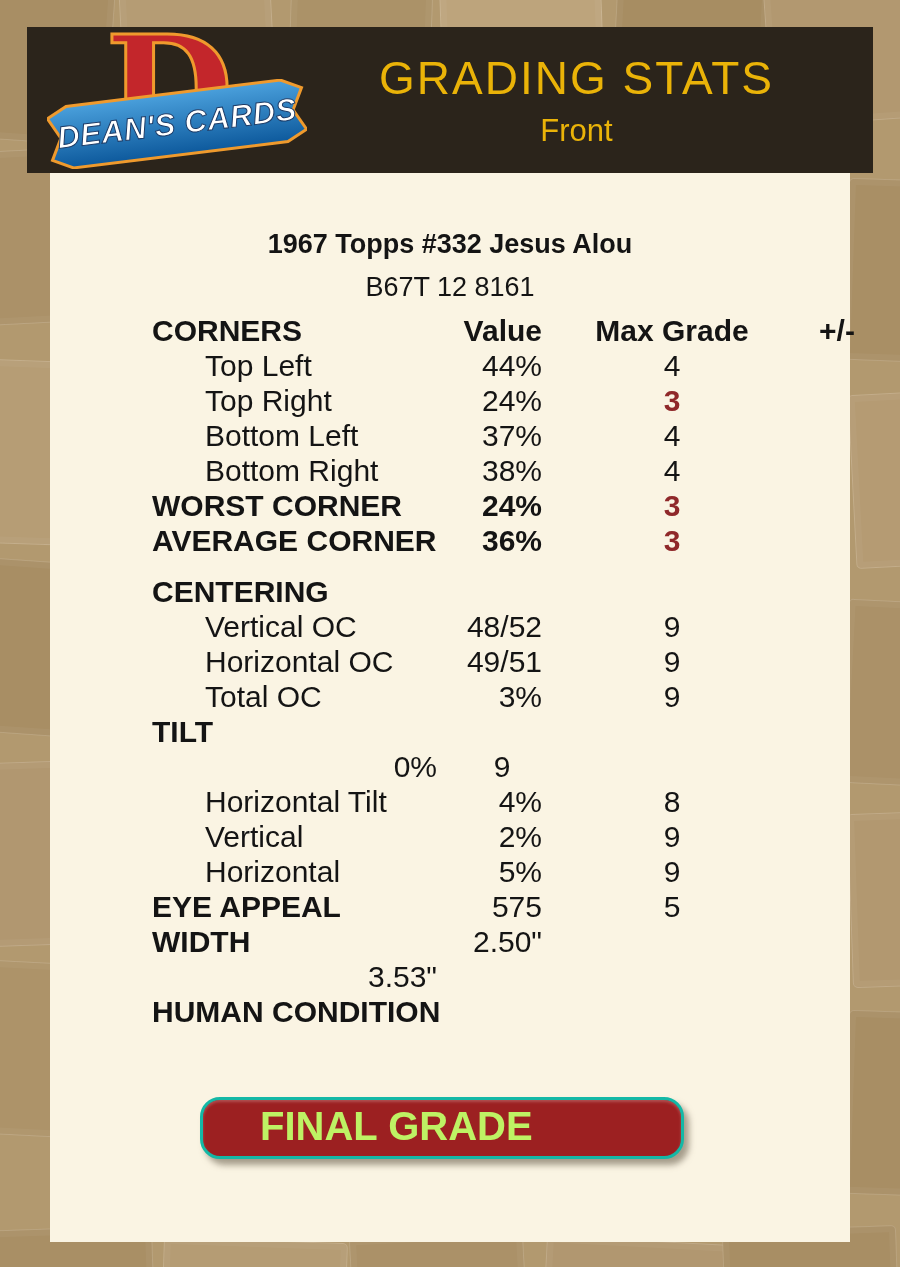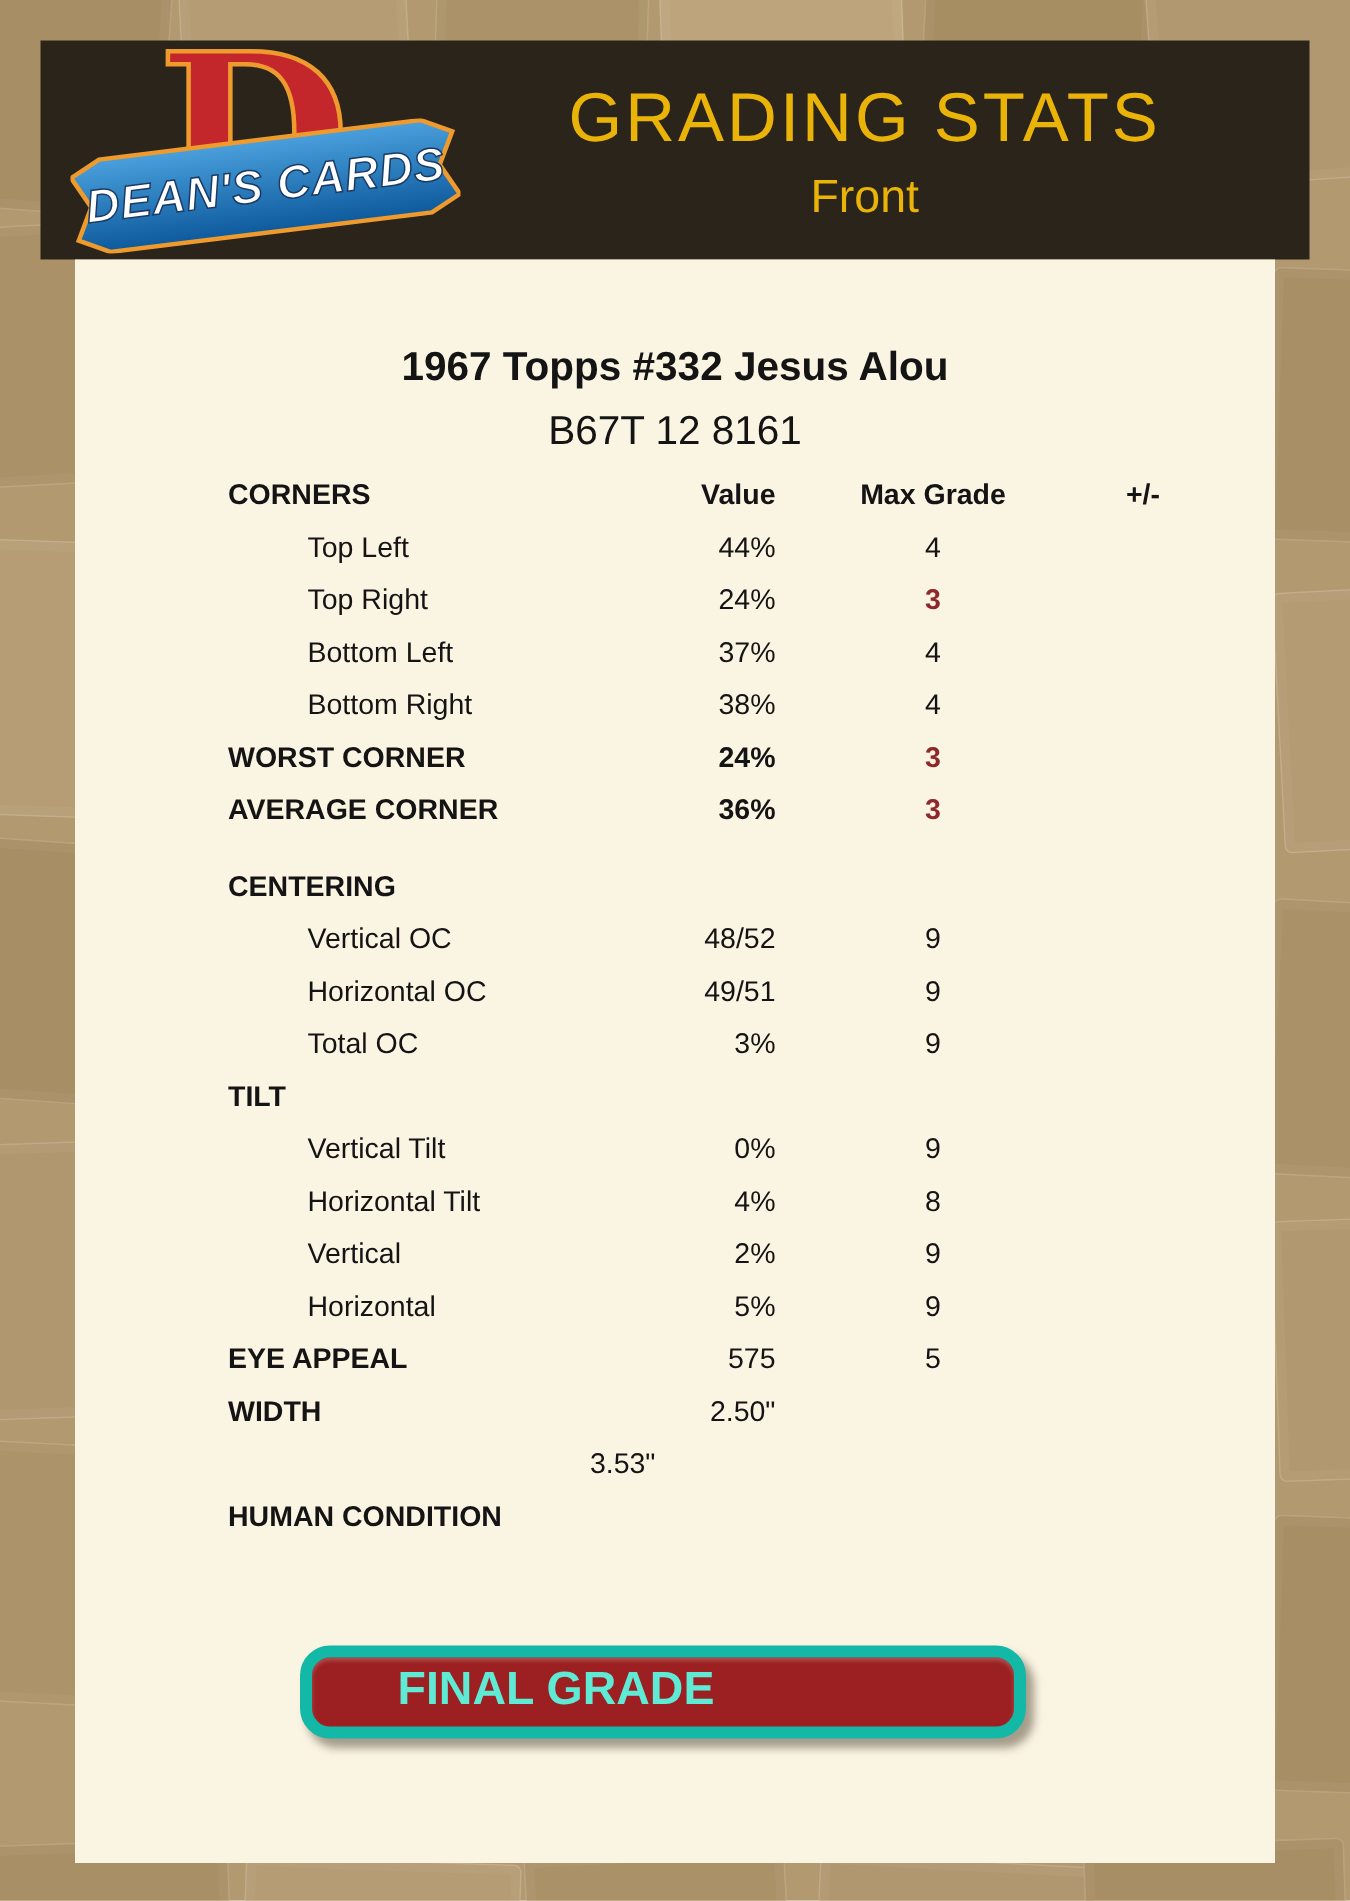--- a/index.html
+++ b/index.html
@@ -46,40 +46,40 @@
   }
   .card-serial{
     position:absolute;top:74px;left:0;width:100%;text-align:center;
     font-size:27px;color:#141414;margin-top:25px;
   }
   
   .stats-table{position:absolute;left:102px;top:140px;width:660px;}
   .row{
     display:grid;grid-template-columns:285px 80px 210px 70px;
     height:35px;align-items:center;
-    font-size:19px;color:#141414;
+    font-size:30px;color:#141414;gap:25px;
   }
   .row.gap{margin-top:16px;}
   .row .label{white-space:nowrap;}
   .row.indent .label{padding-left:53px;}
   .row.bold .label{font-weight:bold;}
   .row.head{font-weight:bold;}
   .row .value{text-align:right;white-space:nowrap;}
   .row.vbold .value{font-weight:bold;}
   .row .grade{text-align:center;}
   .row .grade.red{color:#8f282a;font-weight:bold;}
   .row .pm{text-align:center;}
   
   .final-btn{
     position:absolute;left:150px;top:924px;width:484px;height:62px;
     background:#9c2021;
-    border:8px solid #14b8a6;border-radius:20px;
+    border:3px solid #14b8a6;border-radius:20px;
     box-shadow:5px 6px 6px rgba(108,99,80,0.6), inset 0 2px 3px rgba(255,255,255,0.22);
-    color:#5eead4;font-family:"Liberation Sans",sans-serif;
-    font-size:31px;font-weight:bold;
+    color:#bef264;font-family:"Liberation Sans",sans-serif;
+    font-size:40px;font-weight:bold;
     text-align:left;padding:0 0 4px 57px;cursor:pointer;
   }
 </style>
 </head>
 <body>
 
 <div class="collage">
     <i style="left: -30px; top: -60px; width: 140px; height: 200px; background: rgb(168, 142, 100); transform: rotate(4deg);"></i>
     <i style="left: 120px; top: -85px; width: 150px; height: 205px; background: rgb(181, 156, 116); transform: rotate(-3deg);"></i>
     <i style="left: 290px; top: -75px; width: 140px; height: 195px; background: rgb(171, 146, 104); transform: rotate(2deg);"></i>
@@ -197,21 +197,20 @@
           <span class="grade">9</span>
           <span class="pm"></span>
         </div>
         <div class="row bold">
           <span class="label">TILT</span>
           <span class="value"></span>
           <span class="grade"></span>
           <span class="pm"></span>
         </div>
         <div class="row indent">
-          <span class="label">Vertical Tilt</span>
           <span class="value">0%</span>
           <span class="grade">9</span>
           <span class="pm"></span>
         </div>
         <div class="row indent">
           <span class="label">Horizontal Tilt</span>
           <span class="value">4%</span>
           <span class="grade">8</span>
           <span class="pm"></span>
         </div>

